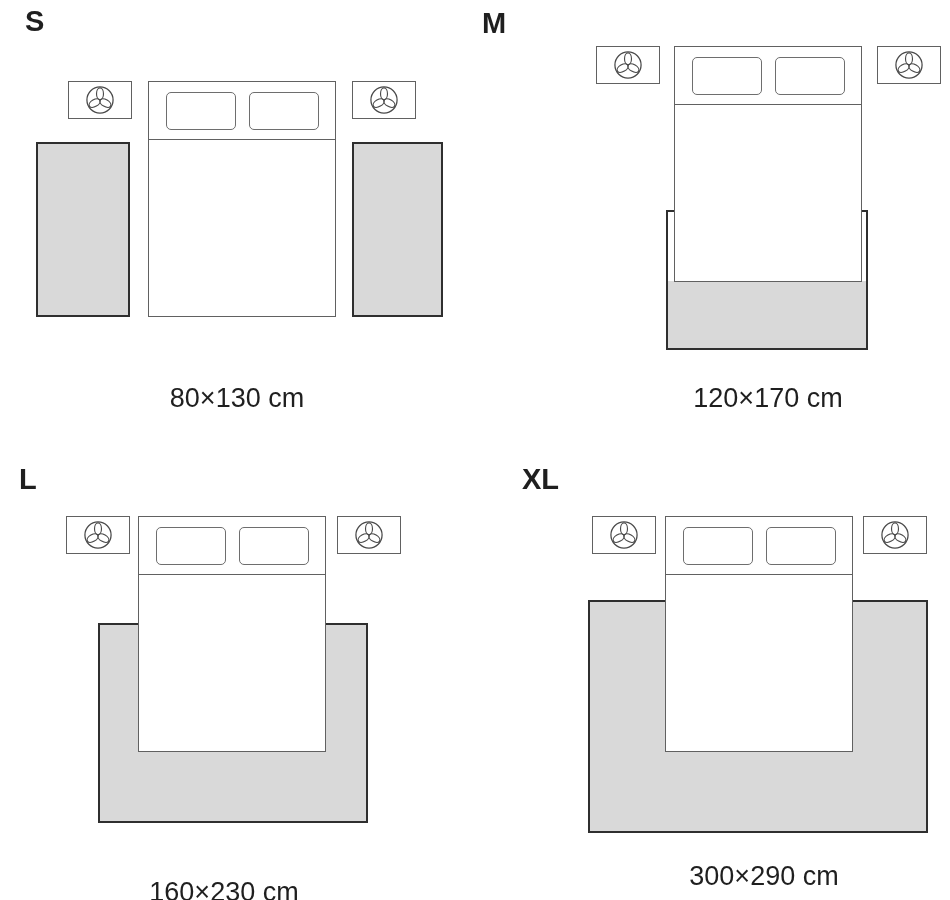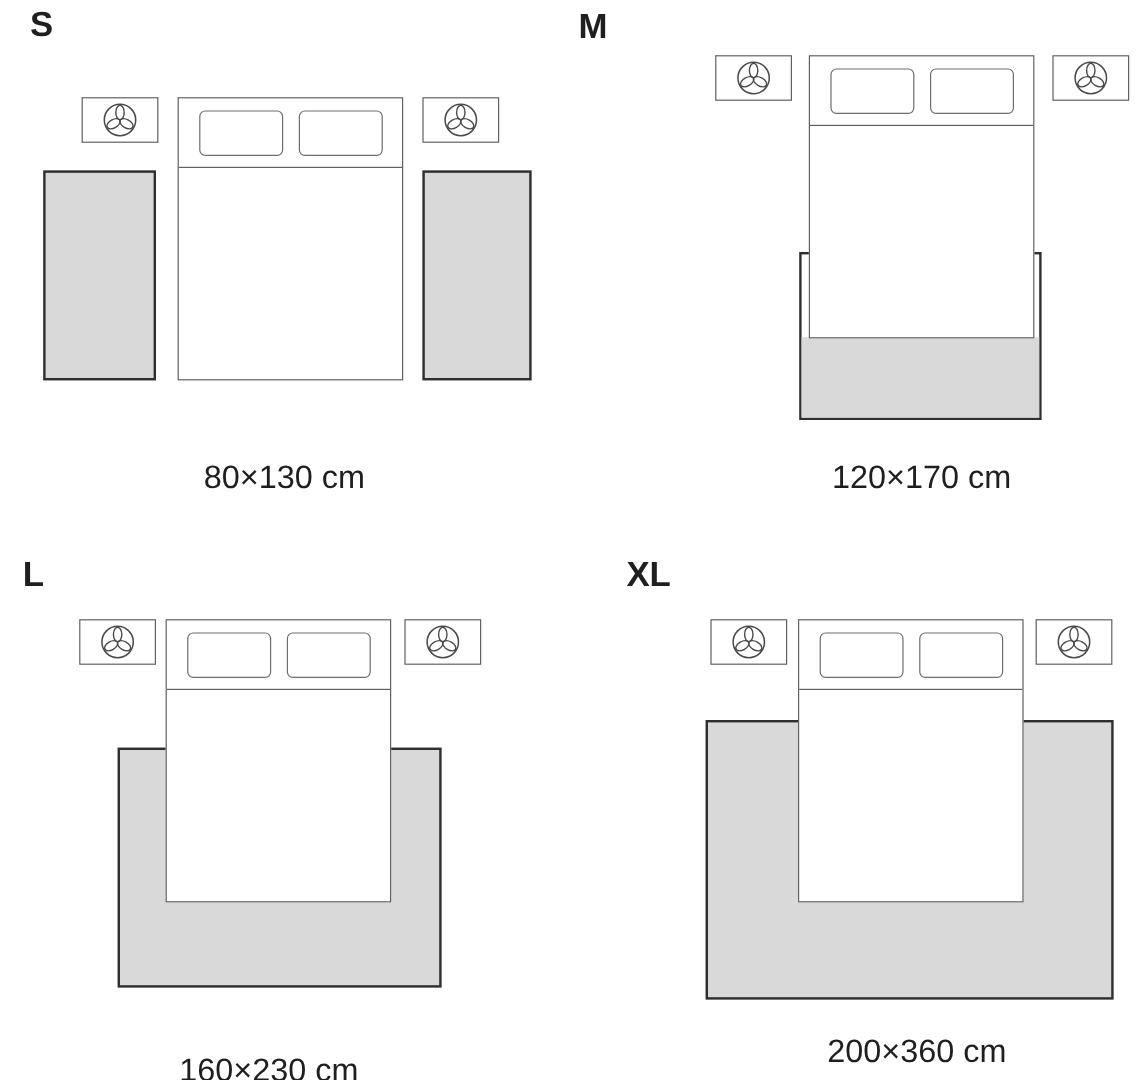--- a/index.html
+++ b/index.html
@@ -247,16 +247,16 @@
           <ellipse cx="32" cy="12.6" rx="3.6" ry="6.2" transform="rotate(240 32 19)"></ellipse>
         </g>
       </svg>
     </div>
     <div class="bed">
       <div class="headboard">
         <div class="pillow p1"></div>
         <div class="pillow p2"></div>
       </div>
     </div>
-    <div class="caption">200×360 cm</div>
+    <div class="caption">300×290 cm</div>
   </section>
 
 </div>
 
 </body></html>

